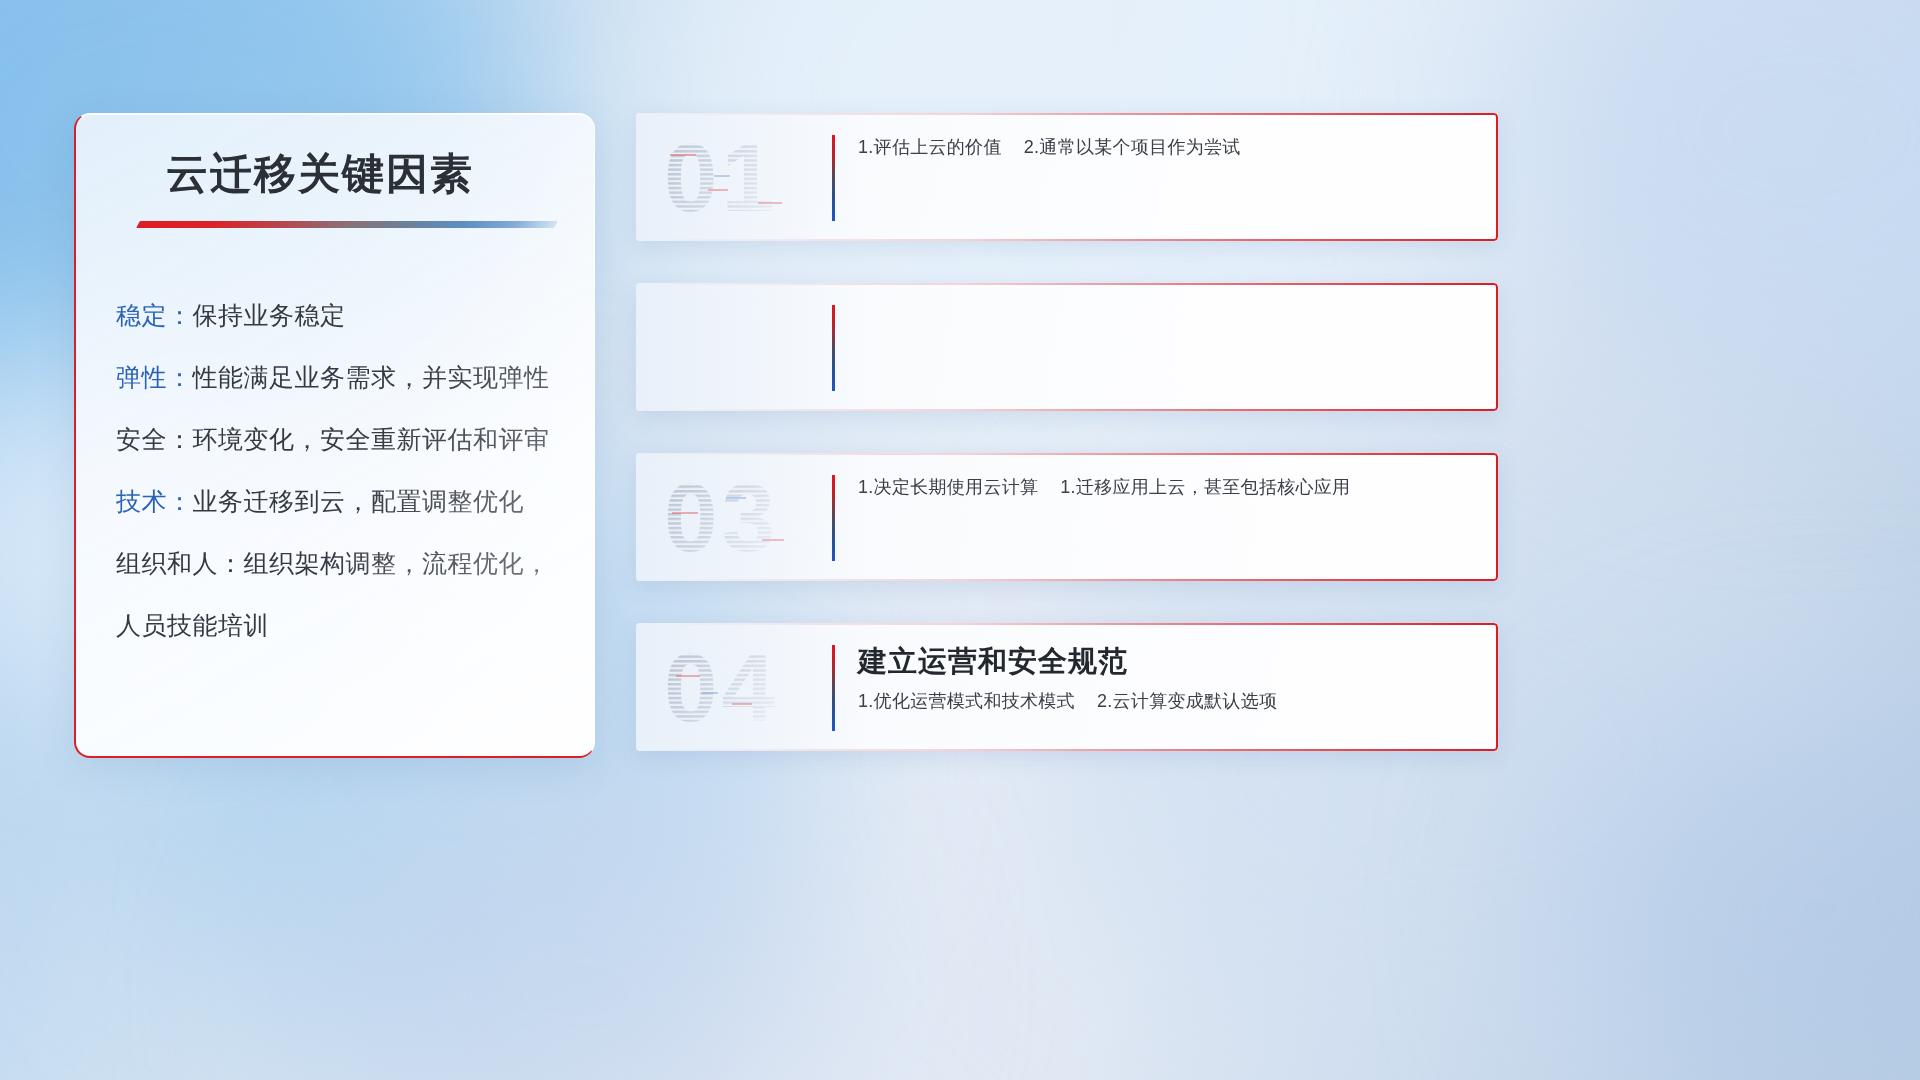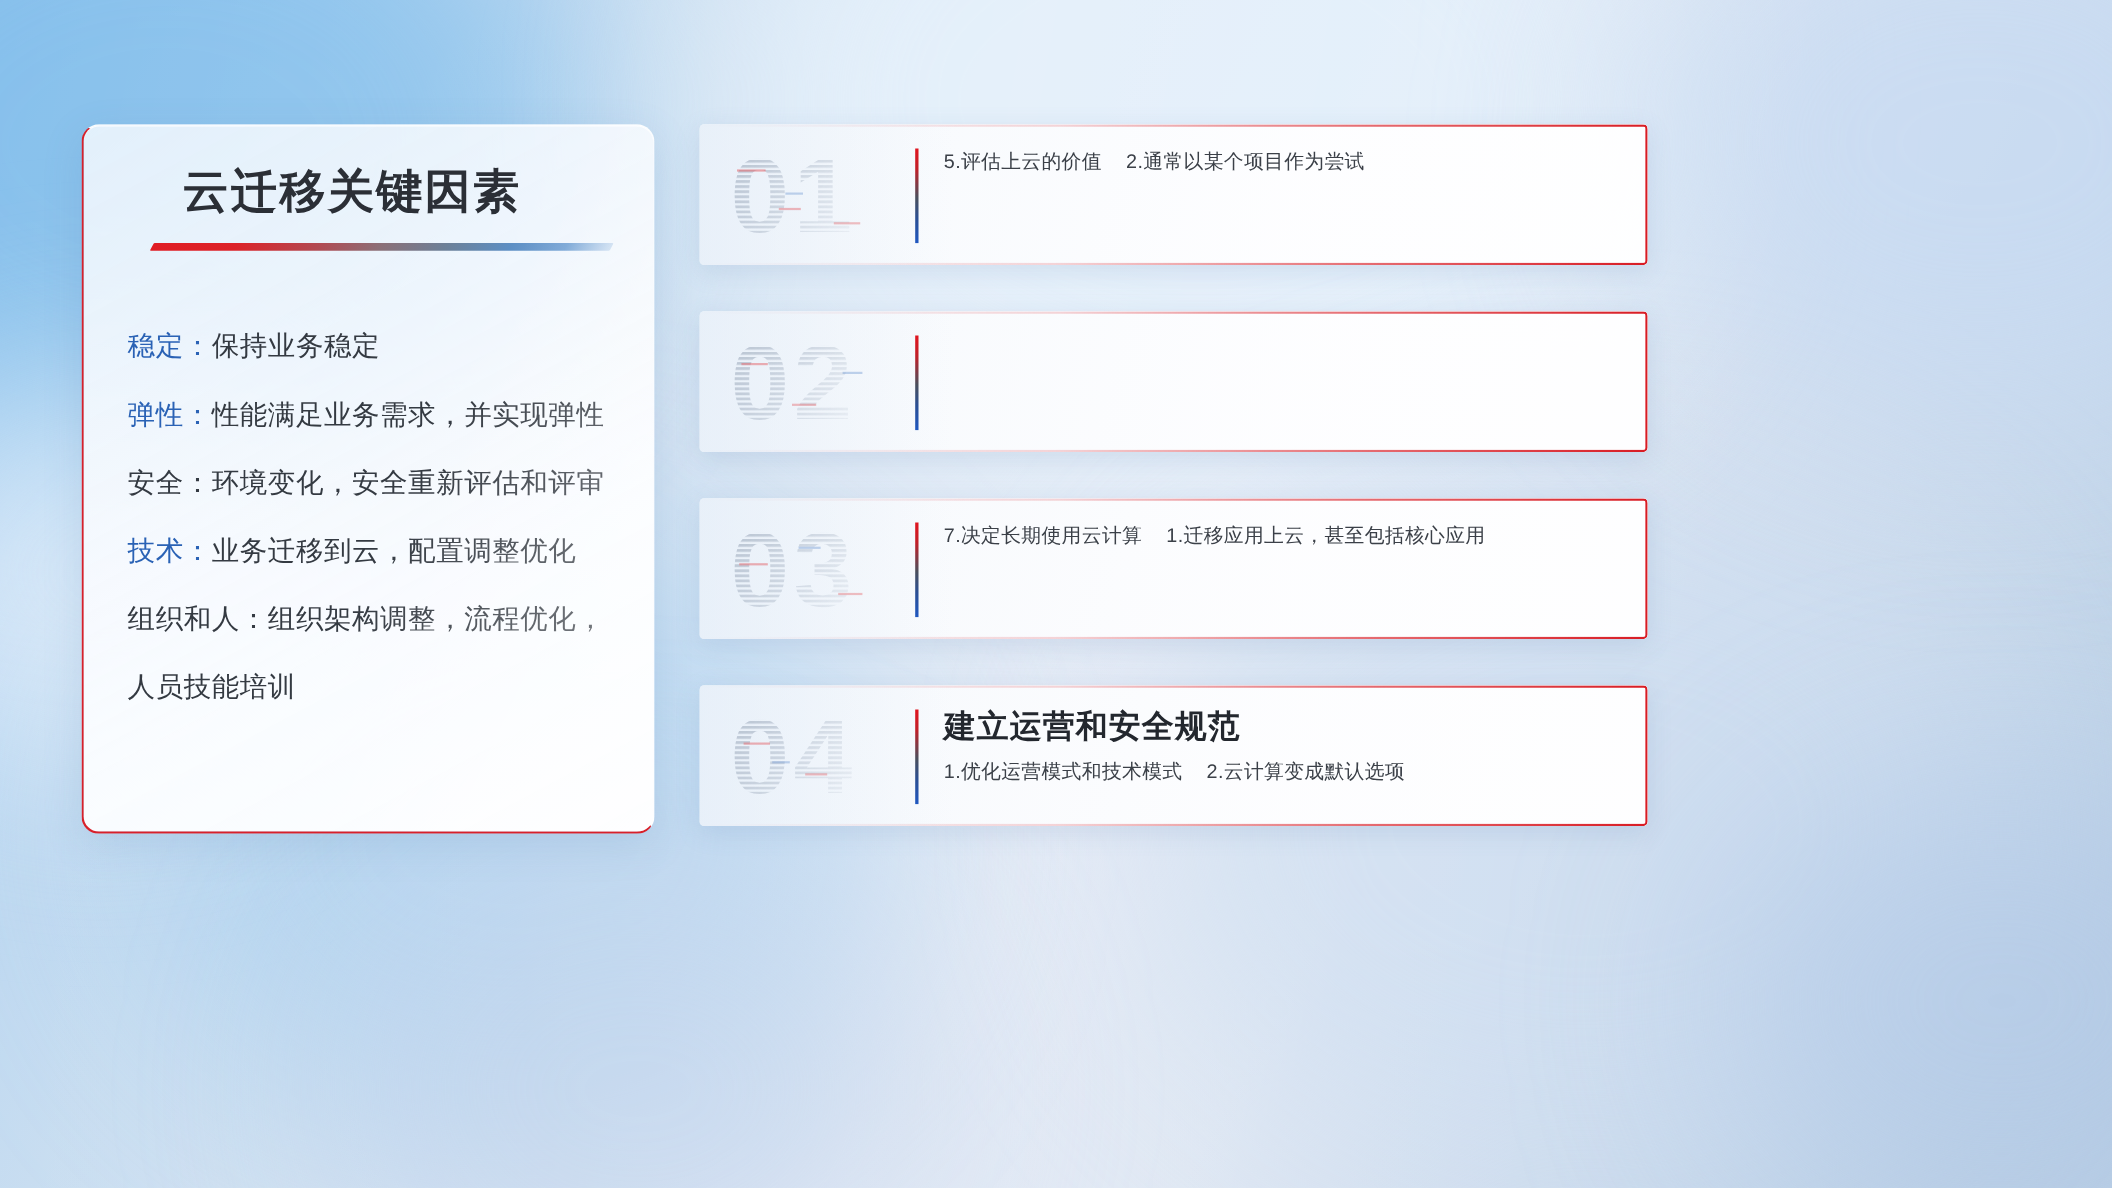--- a/index.html
+++ b/index.html
@@ -200,49 +200,26 @@
           </g>
           <rect x="8" y="27" width="26" height="2" fill="#e4646a" opacity=".55"></rect>
           <rect x="46" y="62" width="20" height="2" fill="#e4646a" opacity=".45"></rect>
           <rect x="96" y="75" width="24" height="2" fill="#e4646a" opacity=".40"></rect>
           <rect x="52" y="48" width="16" height="2" fill="#7b9fd4" opacity=".45"></rect>
         </svg>
       </div>
       <div class="divider"></div>
       <div class="card-body">
         <div class="card-sub">
-          <span>5.评估上云的价值</span><span class="gap"></span><span>2.通常以某个项目作为尝试</span>
+          <span>1.评估上云的价值</span><span class="gap"></span><span>2.通常以某个项目作为尝试</span>
         </div>
       </div>
     </div>
 
     <div class="card">
-      <div class="card-num">
-        <svg viewBox="0 0 162 100" aria-hidden="true">
-          <defs>
-            <pattern id="stripes2" width="1" height="4.6" patternUnits="userSpaceOnUse">
-              <rect x="0" y="0" width="1" height="2.5" fill="#aab6c6"></rect>
-            </pattern>
-            <linearGradient id="fade2" x1="0" y1="0" x2="1" y2="0.35">
-              <stop offset="0%" stop-color="#ffffff" stop-opacity="0.95"></stop>
-              <stop offset="45%" stop-color="#ffffff" stop-opacity="0.55"></stop>
-              <stop offset="100%" stop-color="#ffffff" stop-opacity="0.05"></stop>
-            </linearGradient>
-            <mask id="m2">
-                <rect x="0" y="0" width="162" height="100" fill="url(#fade2)"></rect>
-              </mask>
-          </defs>
-          <g mask="url(#m2)" opacity="0.85">
-            <text x="2" y="84" font-family="Liberation Sans, sans-serif" font-size="96" font-weight="700" fill="url(#stripes2)" letter-spacing="4">02</text>
-          </g>
-          <rect x="12" y="33" width="24" height="2" fill="#e4646a" opacity=".5"></rect>
-          <rect x="58" y="70" width="22" height="2" fill="#e4646a" opacity=".42"></rect>
-          <rect x="104" y="41" width="18" height="2" fill="#7b9fd4" opacity=".45"></rect>
-        </svg>
-      </div>
       <div class="divider"></div>
     </div>
 
     <div class="card">
       <div class="card-num">
         <svg viewBox="0 0 162 100" aria-hidden="true">
           <defs>
             <pattern id="stripes3" width="1" height="4.6" patternUnits="userSpaceOnUse">
               <rect x="0" y="0" width="1" height="2.5" fill="#aab6c6"></rect>
             </pattern>
@@ -259,21 +236,21 @@
             <text x="2" y="84" font-family="Liberation Sans, sans-serif" font-size="96" font-weight="700" fill="url(#stripes3)" letter-spacing="4">03</text>
           </g>
           <rect x="10" y="45" width="26" height="2" fill="#e4646a" opacity=".5"></rect>
           <rect x="64" y="30" width="20" height="2" fill="#7b9fd4" opacity=".45"></rect>
           <rect x="100" y="72" width="22" height="2" fill="#e4646a" opacity=".4"></rect>
         </svg>
       </div>
       <div class="divider"></div>
       <div class="card-body">
         <div class="card-sub">
-          <span>7.决定长期使用云计算</span><span class="gap"></span><span>1.迁移应用上云，甚至包括核心应用</span>
+          <span>1.决定长期使用云计算</span><span class="gap"></span><span>1.迁移应用上云，甚至包括核心应用</span>
         </div>
       </div>
     </div>
 
     <div class="card">
       <div class="card-num">
         <svg viewBox="0 0 162 100" aria-hidden="true">
           <defs>
             <pattern id="stripes4" width="1" height="4.6" patternUnits="userSpaceOnUse">
               <rect x="0" y="0" width="1" height="2.5" fill="#aab6c6"></rect>

